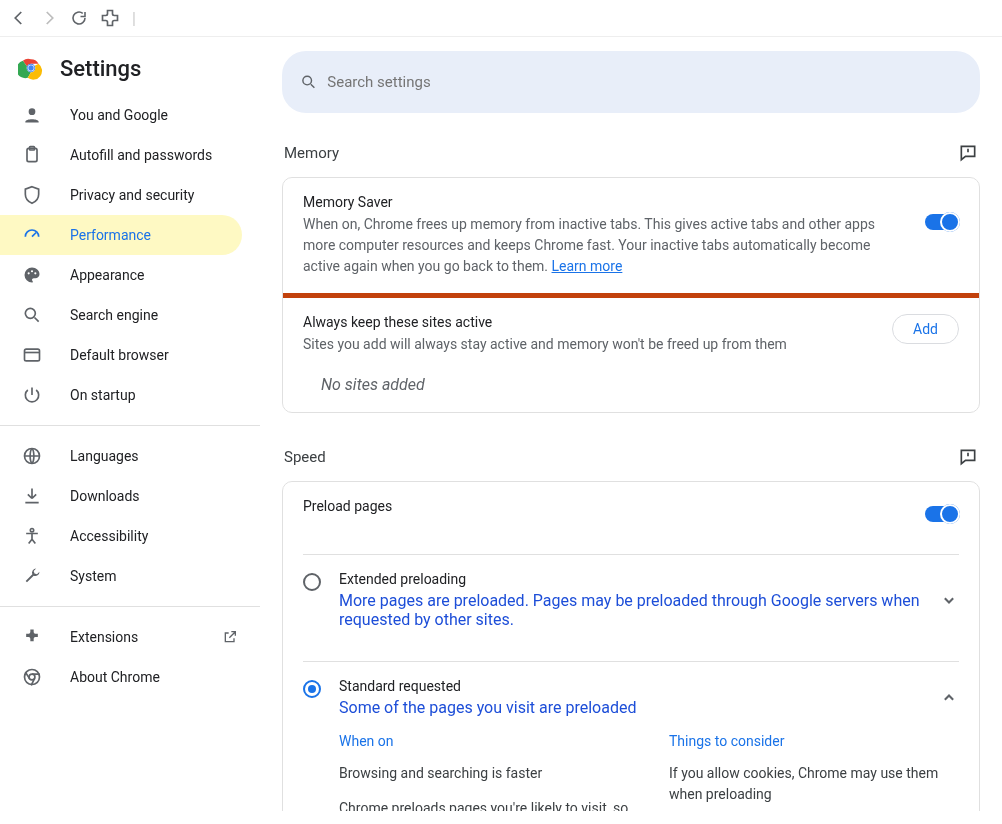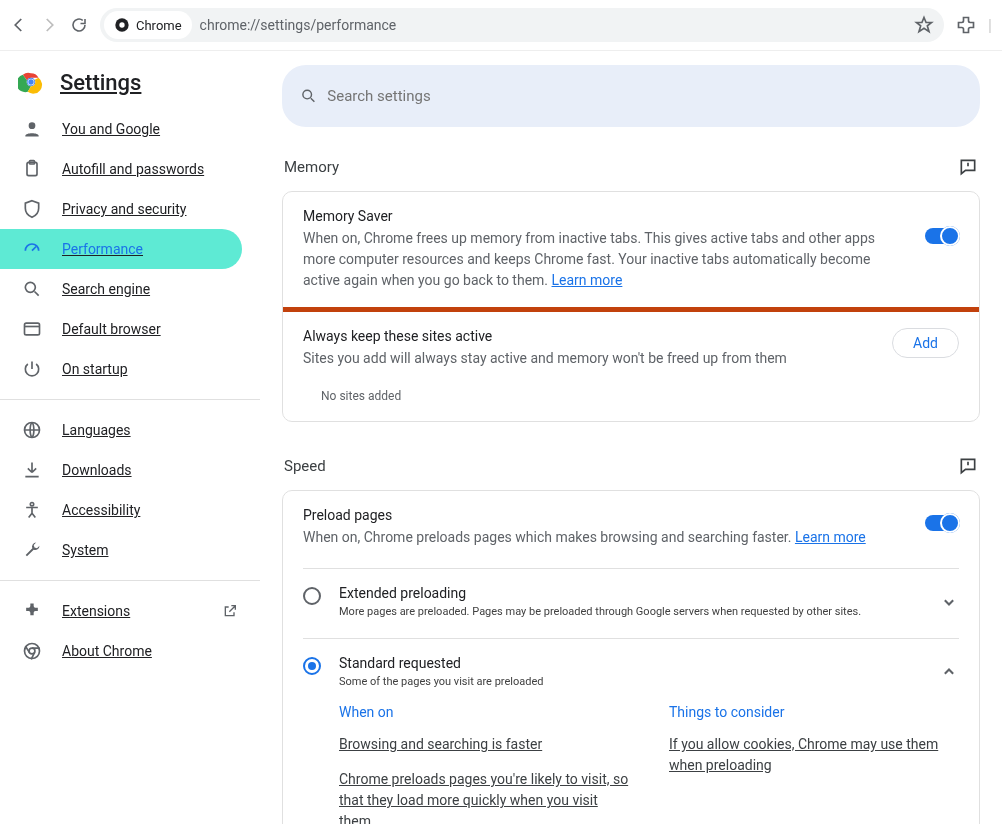--- a/index.html
+++ b/index.html
@@ -5,57 +5,57 @@
 * { margin:0; padding:0; box-sizing:border-box; font-family:"Segoe UI",Roboto,Arial,sans-serif; }
 body { background:#fff; width:1002px; height:824px; overflow:hidden; color:#202124; }
 .toolbar { display:flex; align-items:center; padding:8px 10px; gap:12px; border-bottom:1px solid #eee; }
 .nav-arrow { width:18px; height:18px; display:flex; align-items:center; justify-content:center; cursor:pointer; color:#5f6368; }
 .nav-arrow.disabled { color:#bdbdbd; }
 .omnibox { flex:1; display:flex; align-items:center; background:#f1f3f4; border-radius:20px; height:34px; padding:0 4px; }
 .chip { display:flex; align-items:center; gap:6px; background:#fff; border-radius:20px; height:28px; padding:0 10px; font-size:13px; margin-right:8px; }
 .url { color:#5f6368; font-size:14px; }
 .toolbar-icons{ display:flex; gap:14px; margin-left:auto; padding:0 6px; color:#5f6368;}
 .page { display:flex; height:calc(100% - 50px); }
-.sidebar { width:260px; padding-top:18px;text-decoration:underline; }
+.sidebar { width:260px; padding-top:18px; }
 .brand { display:flex; align-items:center; gap:16px; padding:0 0 14px 18px; }
 .brand-title { font-size:22px; font-weight:500; }
 .nav { list-style:none; }
-.nav-item { display:flex; align-items:center; gap:20px; padding:10px 22px; font-size:14px; color:#202124; cursor:pointer; }
-.nav-item.active { background:#5eead4; color:#1a73e8; border-radius:0 20px 20px 0; margin-right:18px; }
+.nav-item { display:flex; align-items:center; gap:28px; padding:10px 22px; font-size:14px; color:#202124; cursor:pointer; }
+.nav-item.active { background:#fef9c3; color:#1a73e8; border-radius:0 20px 20px 0; margin-right:18px; }
 .nav-item .icon { width:20px; height:20px; display:flex; align-items:center; justify-content:center; color:#5f6368; }
 .nav-item.active .icon { color:#1a73e8; }
 .nav-sep{ border-top:1px solid #e0e0e0; margin:10px 0;}
 .ext-icon{ margin-left:auto; color:#5f6368;}
 .main { flex:1; padding:14px 22px 0 22px; overflow-y:auto; }
 .search-wrap{ background:#e8eef9; border-radius:24px; height:62px; display:flex; align-items:center; padding:0 18px; gap:10px; color:#5f6368; margin-bottom:30px;}
 .search-wrap input{ border:none; background:transparent; outline:none; font-size:15px; width:100%; }
 .section-head{ display:flex; align-items:center; justify-content:space-between; font-size:15px; color:#3c4043; margin-bottom:14px; padding:0 2px;}
 .card{ border:1px solid #e0e0e0; border-radius:10px; margin-bottom:34px; }
 .row{ padding:16px 20px; display:flex; align-items:flex-start; gap:16px; }
 .row + .row{ border-top:5px solid #c2410c; }
 .row-body{ flex:1; }
 .row-title{ font-size:14px; color:#202124; margin-bottom:4px;}
 .row-desc{ font-size:14px; color:#5f6368; line-height:1.5;}
 .row-desc a{ color:#1a73e8; text-decoration:underline; cursor:pointer;}
 .toggle{ width:34px; height:16px; background:#1a73e8; border-radius:10px; position:relative; flex-shrink:0; margin-top:20px;}
 .toggle::after{ content:""; position:absolute; right:-1px; top:-2px; width:20px; height:20px; background:#1a73e8; border-radius:50%; box-shadow:0 0 0 2px #fff inset;}
 .add-btn{ border:1px solid #dadce0; color:#1a73e8; background:#fff; border-radius:20px; padding:6px 20px; font-size:14px; cursor:pointer;}
-.empty{ padding:4px 20px 18px 38px; font-size:12px; color:#5f6368;}
+.empty{ padding:4px 20px 18px 38px; font-size:16px; color:#5f6368;font-style:italic;}
 .radio-row{ display:flex; align-items:flex-start; gap:18px; padding:16px 20px;}
 .radio{ width:18px; height:18px; border:2px solid #5f6368; border-radius:50%; margin-top:2px; flex-shrink:0; position:relative;}
 .radio.checked{ border-color:#1a73e8;}
 .radio.checked::after{ content:""; position:absolute; inset:3px; background:#1a73e8; border-radius:50%;}
 .radio-body{ flex:1;}
 .radio-title{ font-size:14px; color:#202124; margin-bottom:4px;}
-.radio-desc{ font-size:11px; color:#404040;}
+.radio-desc{ font-size:16px; color:#1d4ed8;}
 .chev{ width:20px; text-align:center; color:#5f6368; cursor:pointer; align-self:center;}
 .detail{ display:flex; gap:40px; padding:0 20px 20px 56px;}
 .detail-col{ flex:1; font-size:14px; color:#3c4043;}
 .detail-col h4{ font-weight:400; color:#1a73e8; font-size:14px; margin-bottom:14px;}
-.detail-col p{ margin-bottom:14px; line-height:1.5;text-decoration:underline;}
+.detail-col p{ margin-bottom:14px; line-height:1.5;}
 svg{ display:block;}
 </style>
 </head>
 <body>
 
 <div class="toolbar">
   <span class="nav-arrow">
       <svg width="18" height="18" viewBox="0 0 24 24" fill="none" stroke="#5f6368" stroke-width="2.3">
         <path d="M15 4l-8 8 8 8"></path>
       </svg>
@@ -63,37 +63,20 @@
   <span class="nav-arrow disabled">
       <svg width="18" height="18" viewBox="0 0 24 24" fill="none" stroke="#bdbdbd" stroke-width="2.3">
         <path d="M9 4l8 8-8 8"></path>
       </svg>
     </span>
   <span class="nav-arrow">
       <svg width="18" height="18" viewBox="0 0 24 24" fill="none" stroke="#5f6368" stroke-width="2.1">
         <path d="M20 12a8 8 0 1 1-3-6.2M20 4v6h-6"></path>
       </svg>
     </span>
-  <div class="omnibox">
-    <span class="chip">
-      <svg width="16" height="16" viewBox="0 0 24 24">
-          <circle cx="12" cy="12" r="10" fill="#202124"></circle>
-          <circle cx="12" cy="12" r="4" fill="#fff"></circle>
-        </svg>
-      <span>Chrome</span>
-    </span>
-    <span class="url">chrome://settings/performance</span>
-    <div class="toolbar-icons">
-      <span>
-          <svg width="20" height="20" viewBox="0 0 24 24" fill="none" stroke="#5f6368" stroke-width="2">
-            <path d="M12 3l2.5 6H21l-5 4 2 7-6-4-6 4 2-7-5-4h6.5z"></path>
-          </svg>
-        </span>
-    </div>
-  </div>
   <span>
       <svg width="20" height="20" viewBox="0 0 24 24" fill="none" stroke="#5f6368" stroke-width="2">
         <path d="M9 3h6v4a2 2 0 0 0 2 2h4v6h-4a2 2 0 0 0-2 2v4H9v-4a2 2 0 0 0-2-2H3V9h4a2 2 0 0 0 2-2z"></path>
       </svg>
     </span>
   <span style="color:#ccc">|</span>
 </div>
 
 <div class="page">
 
@@ -141,20 +124,31 @@
           <span class="icon">
             <svg width="20" height="20" viewBox="0 0 24 24" fill="none" stroke="#1a73e8" stroke-width="2">
               <path d="M4 14a8 8 0 1 1 16 0"></path>
               <path d="M12 14l5-5"></path>
             </svg>
           </span>
           <span>Performance</span>
         </li>
       <li class="nav-item">
           <span class="icon">
+            <svg width="20" height="20" viewBox="0 0 24 24" fill="#5f6368">
+              <path d="M12 3a9 9 0 0 0 0 18c1 0 1-1 1-1 0-1-1-1-1-2s1-2 2-2h2a5 5 0 0 0 5-5c0-4.4-4-8-9-8z"></path>
+              <circle cx="8" cy="10" r="1.3" fill="#fff"></circle>
+              <circle cx="12" cy="7.5" r="1.3" fill="#fff"></circle>
+              <circle cx="16" cy="10" r="1.3" fill="#fff"></circle>
+            </svg>
+          </span>
+          <span>Appearance</span>
+        </li>
+      <li class="nav-item">
+          <span class="icon">
             <svg width="20" height="20" viewBox="0 0 24 24" fill="none" stroke="#5f6368" stroke-width="2">
               <circle cx="10" cy="10" r="6"></circle>
               <path d="M20 20l-5-5"></path>
             </svg>
           </span>
           <span>Search engine</span>
         </li>
       <li class="nav-item">
           <span class="icon">
             <svg width="20" height="20" viewBox="0 0 24 24" fill="none" stroke="#5f6368" stroke-width="2">
@@ -283,26 +277,25 @@
             <path d="M4 4h16v12H9l-5 4z"></path>
             <path d="M12 7v4m0 2v0"></path>
           </svg>
         </span>
     </div>
 
     <div class="card">
       <div class="row">
         <div class="row-body">
           <div class="row-title">Preload pages</div>
-          <div class="row-desc"><span>When on, Chrome preloads pages which makes browsing and searching faster. </span><a>Learn more</a></div>
         </div>
         <div class="toggle" style="margin-top:8px"></div>
       </div>
 
-      <div class="radio-row" style="border-top:1px solid #e0e0e0; margin:4px 20px; padding-left:0; padding-right:0;justify-content:space-between;">
+      <div class="radio-row" style="border-top:1px solid #e0e0e0; margin:16px 20px; padding-left:0; padding-right:0;justify-content:space-between;">
         <span class="radio"></span>
         <div class="radio-body">
           <div class="radio-title">Extended preloading</div>
           <div class="radio-desc">More pages are preloaded. Pages may be preloaded through Google servers when requested by other sites.</div>
         </div>
         <span class="chev">
             <svg width="20" height="20" viewBox="0 0 24 24" fill="none" stroke="#5f6368" stroke-width="2.5">
               <path d="M7 10l5 5 5-5"></path>
             </svg>
           </span>

